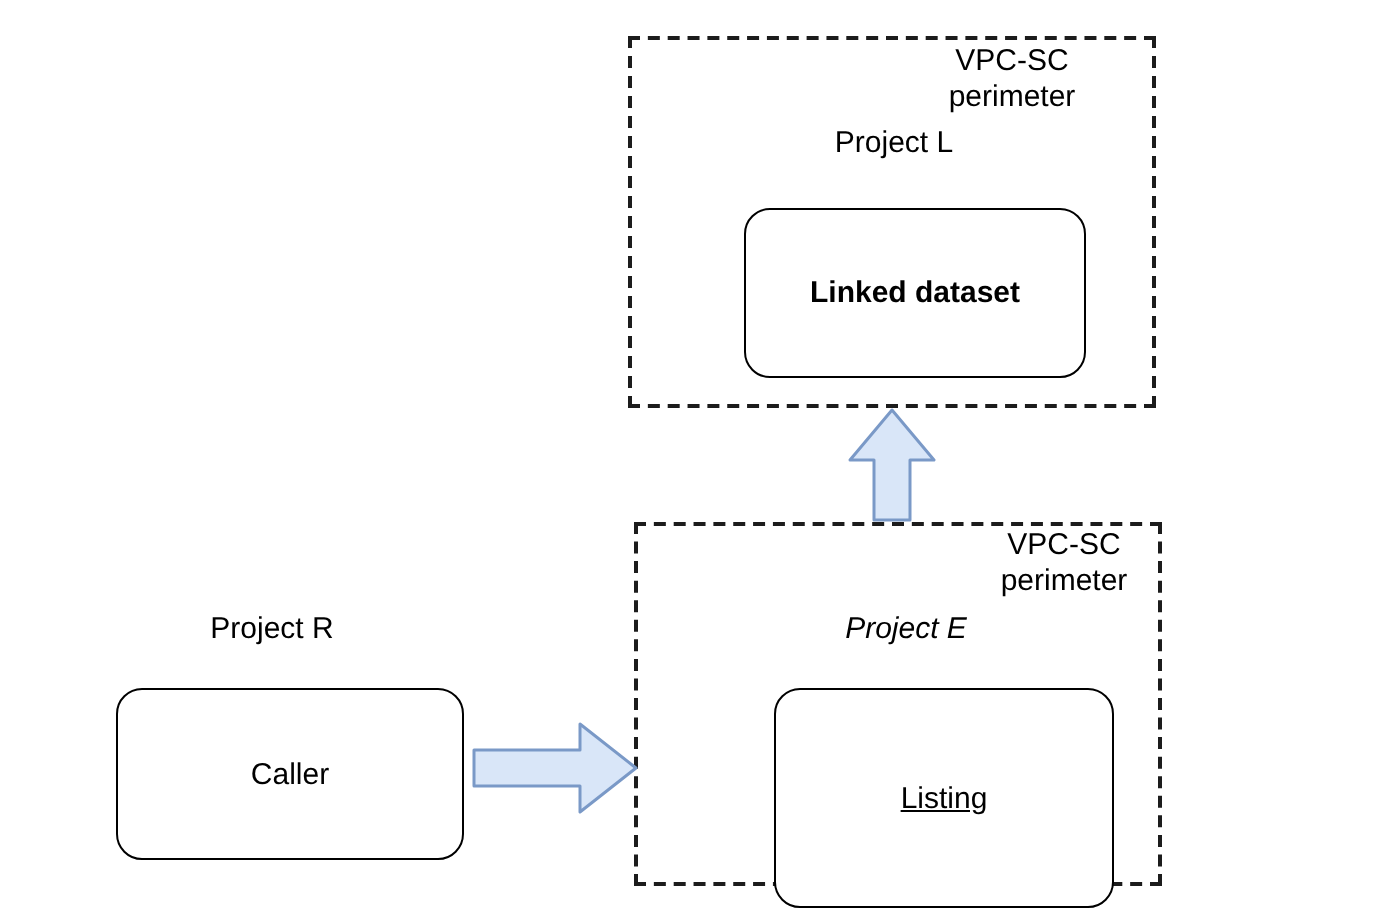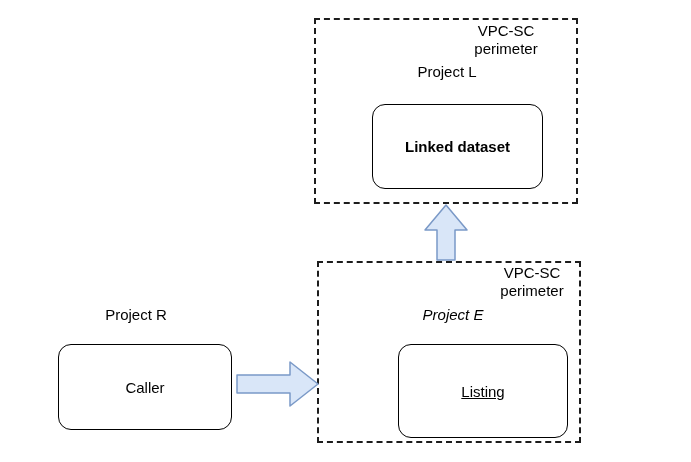--- a/index.html
+++ b/index.html
@@ -72,21 +72,21 @@
 
   <svg class="arrow-svg" style="left:423px; top:203px;" width="46" height="59" viewBox="0 0 46 59">
     <polygon class="arrow-shape" points="23,2 44,27 32,27 32,57 14,57 14,27 2,27"></polygon>
   </svg>
 
   <div class="perimeter-box" style="left:317px; top:261px; width:264px; height:182px;">
   </div>
   <div class="label" style="left:486px; top:264px; width:92px;">VPC-SC
 perimeter</div>
   <div class="label" style="left:408px; top:306px; width:90px;font-style:italic;">Project E</div>
-  <div class="node" style="left:398px; top:344px; width:170px; height:94px;text-decoration:underline;">
+  <div class="node" style="left:387px; top:344px; width:170px; height:110px;text-decoration:underline;">
     <span>Listing</span>
   </div>
 
   <div class="label" style="left:91px; top:306px; width:90px;">Project R</div>
   <div class="node" style="left:58px; top:344px; width:174px; height:86px;text-align:center;">
     <span>Caller</span>
   </div>
 
   <svg class="arrow-svg" style="left:236px; top:360px;" width="84" height="48" viewBox="0 0 84 48">
     <polygon class="arrow-shape" points="1,15 54,15 54,2 82,24 54,46 54,33 1,33"></polygon>

